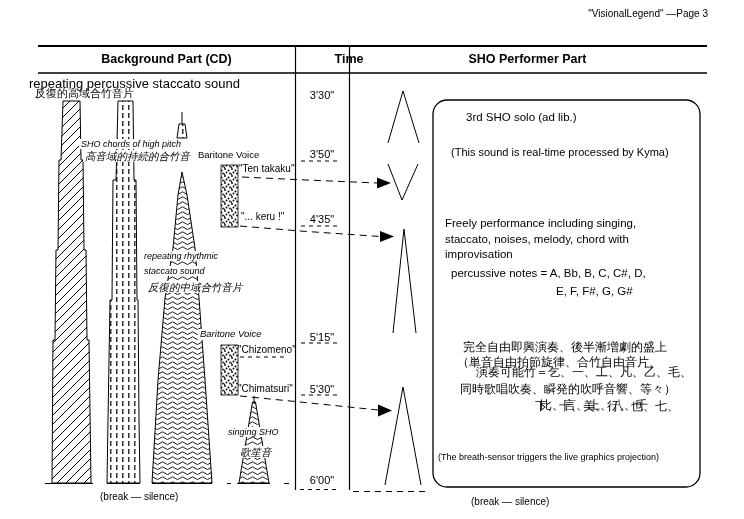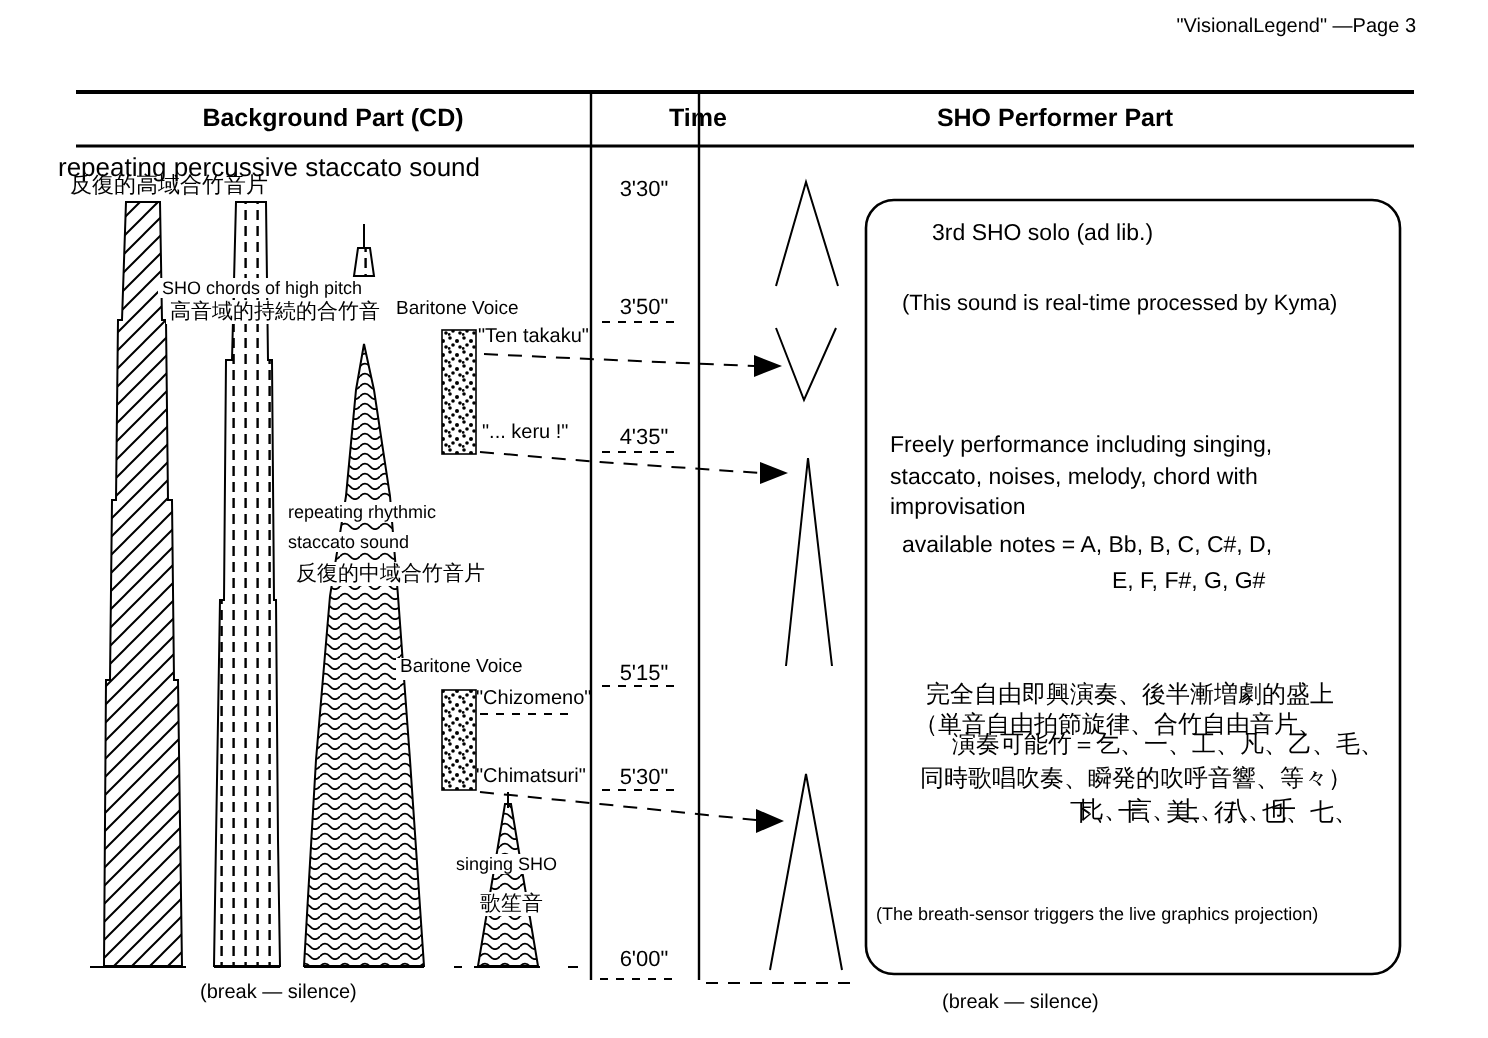--- a/index.html
+++ b/index.html
@@ -1,19 +1,19 @@
 <!DOCTYPE html>
 <html><head>
 <meta charset="utf-8">
 <style>
   html,body{margin:0;padding:0;background:#fff;}
   .canvas{position:relative;width:744px;height:519px;background:#fff;overflow:hidden;
           font-family:"Liberation Sans","DejaVu Sans",sans-serif;color:#000;}
   .lbl{position:absolute;white-space:nowrap;line-height:1.15;color:#000;}
-  .bg{background:#fff;padding:0 2px;}
+  .bg{background:#fff;padding:0 2px;font-style:italic;}
   .ctr{text-align:center;}
   .bold{font-weight:bold;}
   svg{position:absolute;left:0;top:0;}
 </style>
 </head>
 <body>
 
 <div class="canvas">
 
   <svg width="744" height="519" viewBox="0 0 744 519">
@@ -101,21 +101,21 @@
   <div class="lbl ctr" style="left:295px;top:213px;width:54px;font-size:11px;">4'35"</div>
   <div class="lbl ctr" style="left:295px;top:331px;width:54px;font-size:11px;">5'15"</div>
   <div class="lbl ctr" style="left:295px;top:383px;width:54px;font-size:11px;">5'30"</div>
   <div class="lbl ctr" style="left:295px;top:474px;width:54px;font-size:11px;">6'00"</div>
 
   <div class="lbl" style="left:466px;top:111px;font-size:11.5px;">3rd SHO solo (ad lib.)</div>
   <div class="lbl" style="left:451px;top:146px;font-size:11px;">(This sound is real-time processed by Kyma)</div>
   <div class="lbl" style="left:445px;top:233px;font-size:11.5px;">staccato, noises, melody, chord with</div>
   <div class="lbl" style="left:445px;top:217px;font-size:11.5px;">Freely performance including singing,</div>
   <div class="lbl" style="left:445px;top:248px;font-size:11.5px;">improvisation</div>
-  <div class="lbl" style="left:451px;top:267px;font-size:11.5px;">available notes =  A, Bb, B, C, C#, D,</div>
+  <div class="lbl" style="left:451px;top:267px;font-size:11.5px;">percussive notes =  A, Bb, B, C, C#, D,</div>
   <div class="lbl" style="left:556px;top:285px;font-size:11.5px;">E, F, F#, G, G#</div>
   <div class="lbl" style="left:457px;top:356px;font-size:12px;">（単音自由拍節旋律、合竹自由音片、</div>
   <div class="lbl" style="left:463px;top:341px;font-size:12px;">完全自由即興演奏、後半漸増劇的盛上</div>
   <div class="lbl" style="left:460px;top:383px;font-size:12px;">同時歌唱吹奏、瞬発的吹呼音響、等々）</div>
   <div class="lbl" style="left:476px;top:366px;font-size:12px;">演奏可能竹＝乞、一、工、凡、乙、毛、</div>
   <div class="lbl" style="left:535px;top:400px;font-size:12px;">下、十、美、行、也、七、</div>
   <div class="lbl" style="left:540px;top:399px;font-size:12px;text-align:right;">比、言、上、八、千</div>
   <div class="lbl" style="left:438px;top:452px;font-size:9px;">(The breath-sensor triggers the live graphics projection)</div>
   <div class="lbl" style="left:471px;top:496px;font-size:10px;">(break — silence)</div>
 

